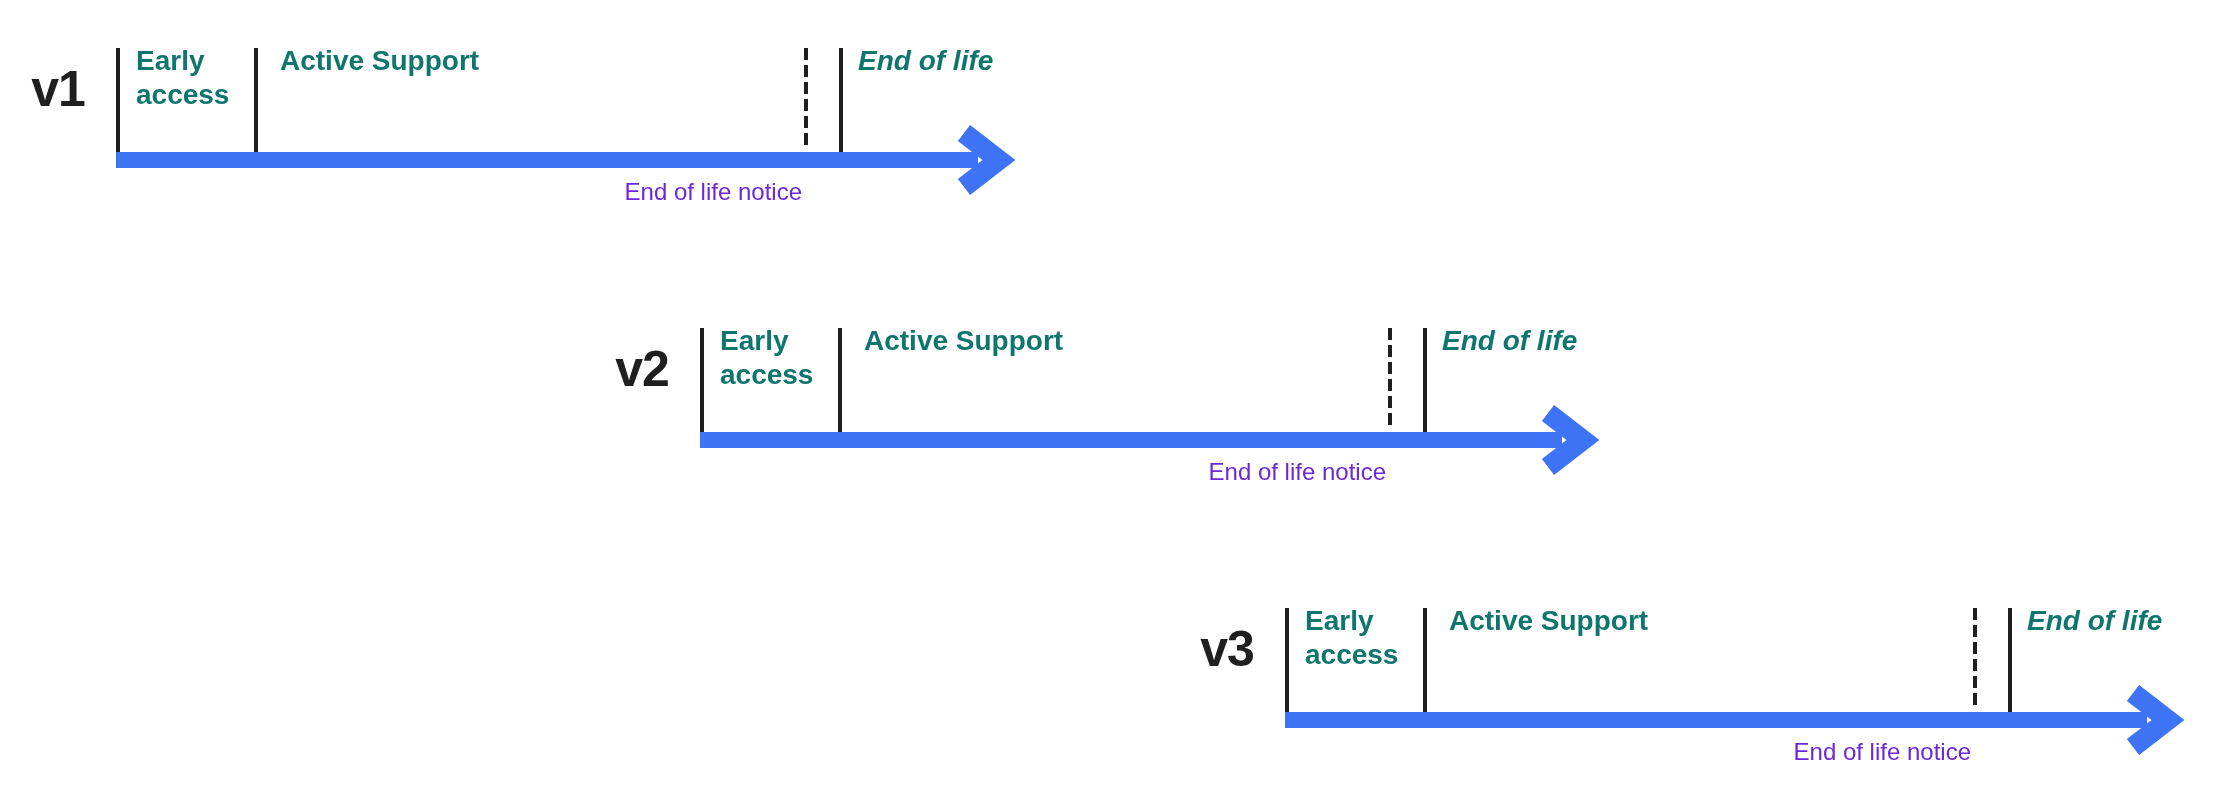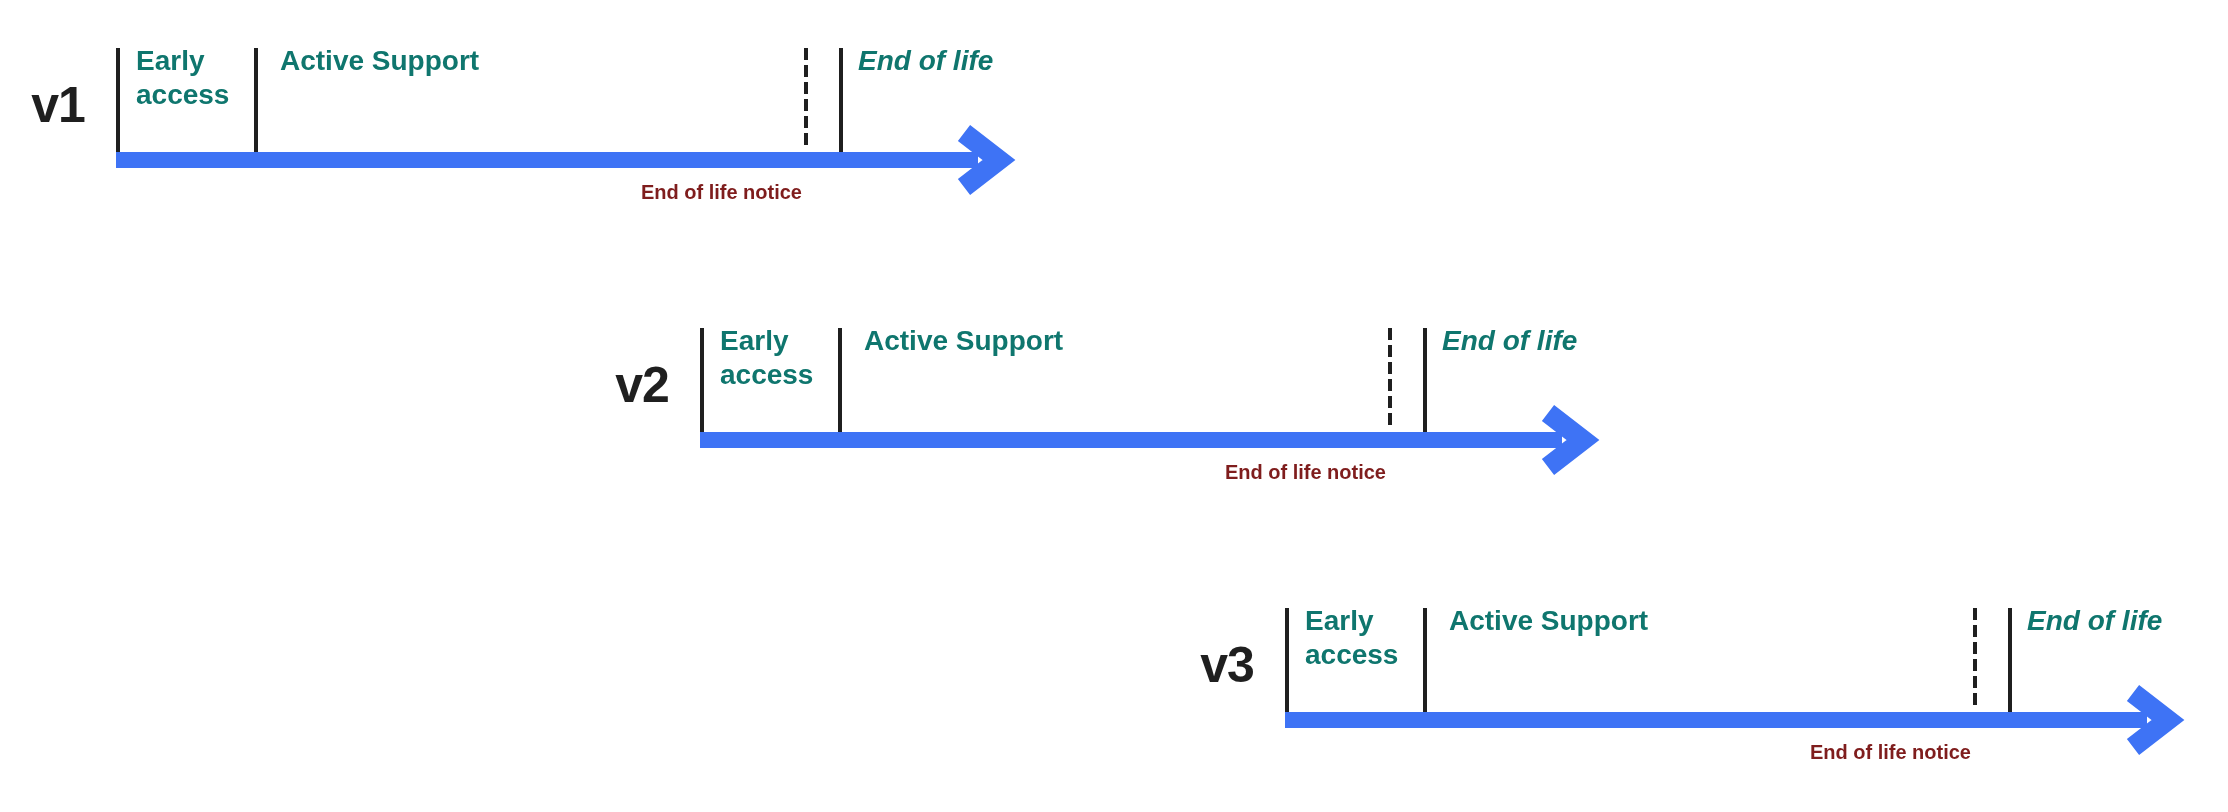--- a/index.html
+++ b/index.html
@@ -19,21 +19,20 @@
   .row-2 { left: 584px;  top: 280px; }
   .row-3 { left: 1169px; top: 560px; }
 
   .row-label {
     position: absolute;
     left: 24px; top: 64px; width: 68px;
     font-size: 50px; font-weight: 700;
     line-height: 1; text-align: center;
     color: #1F1F1F;
     letter-spacing: -1px;
-    margin-top: 16px;
   }
   .tick {
     position: absolute;
     width: 3.5px; top: 48px; height: 104px;
     background: #1F1F1F;
   }
   .tick-start     { left: 116px; }
   .tick-early-end { left: 254px; }
   .tick-eol       { left: 839px; height: 105px; }
   .dash-line {
@@ -53,25 +52,25 @@
     line-height: 34px;
     white-space: pre-line;
     color: #0f766e;
   }
   .label-early  { left: 136px; }
   .label-active { left: 280px; white-space: nowrap; }
   .label-eol    { left: 858px; white-space: nowrap; font-style: italic; }
   .label-notice {
     position: absolute;
     left: 500px; top: 175px; width: 302px;
-    font-size: 20px; font-weight: 700;
+    font-size: 24px; font-weight: 400;
     line-height: 34px;
     text-align: right;
     white-space: nowrap;
-    color: #7f1d1d;
+    color: #6d28d9;
   }
   .arrow-svg {
     position: absolute;
     left: 116px; top: 124px;
     width: 910px; height: 72px;
   }
   .arrow-shaft { fill: var(--arrow-color, #3E73F5); }
   .arrow-head  {
     fill: none;
     stroke: var(--arrow-color, #3E73F5);

